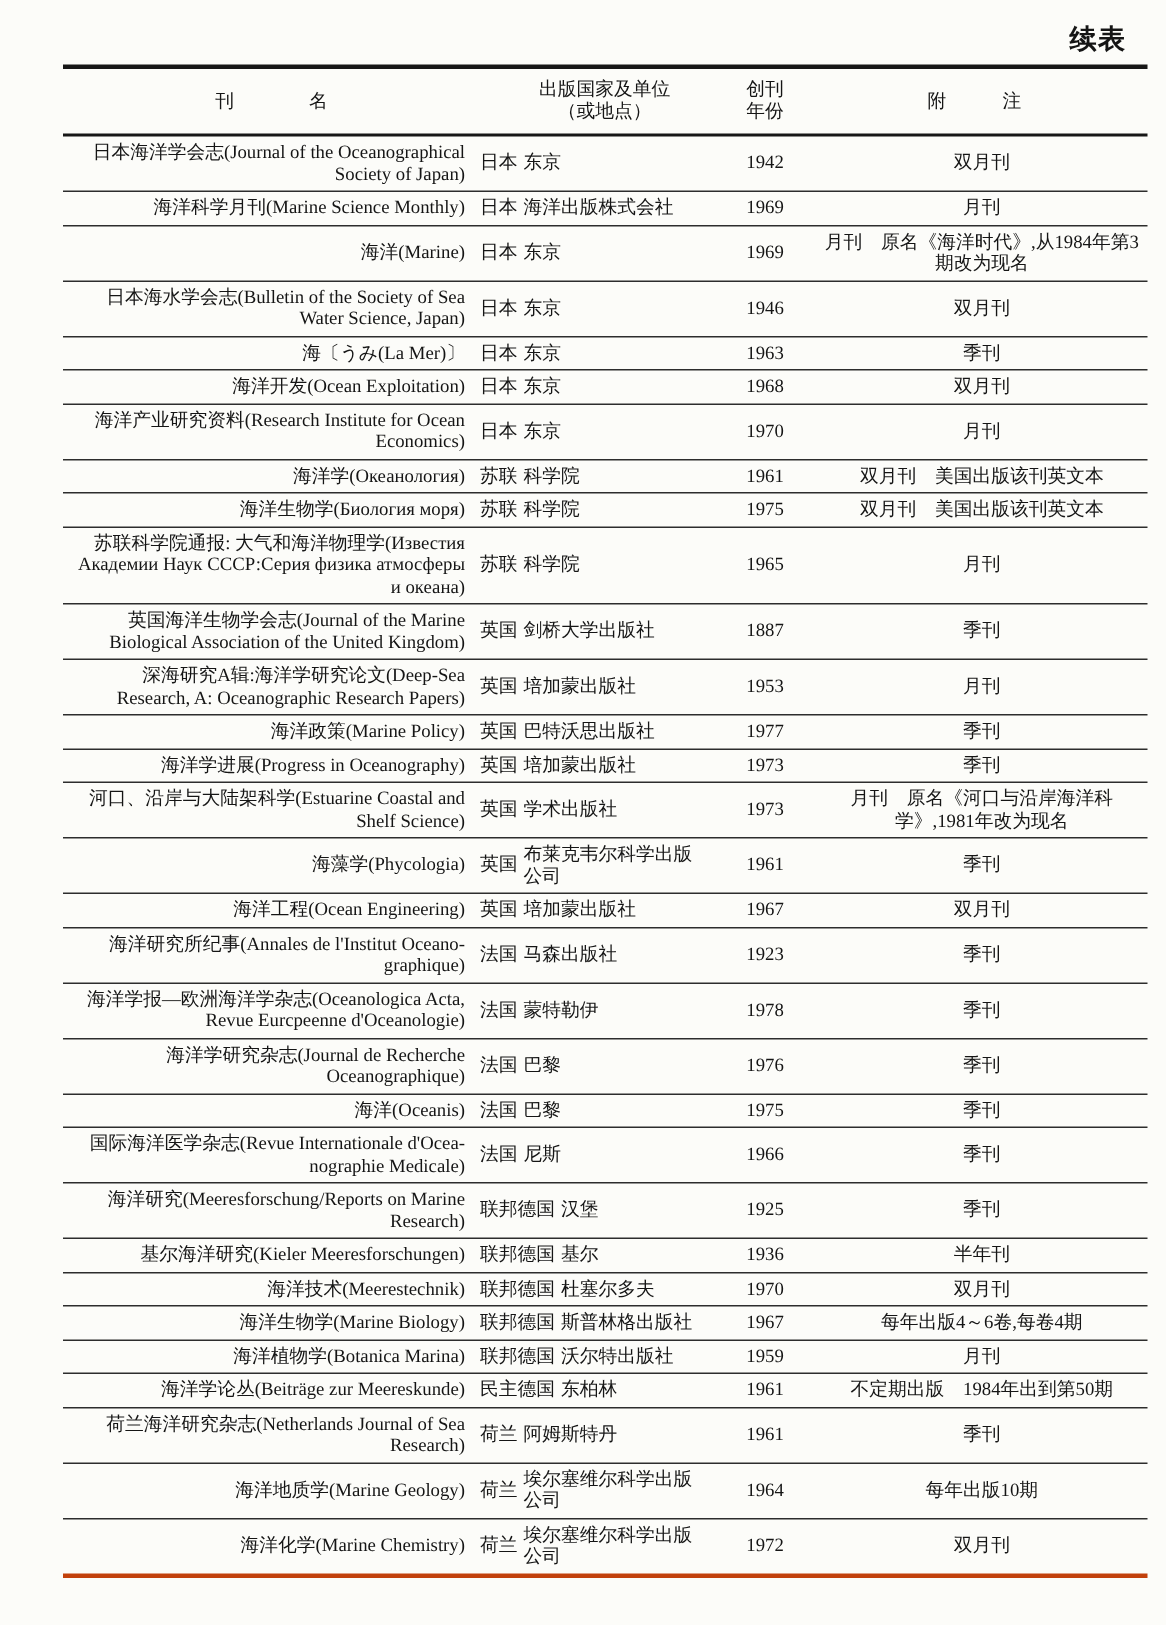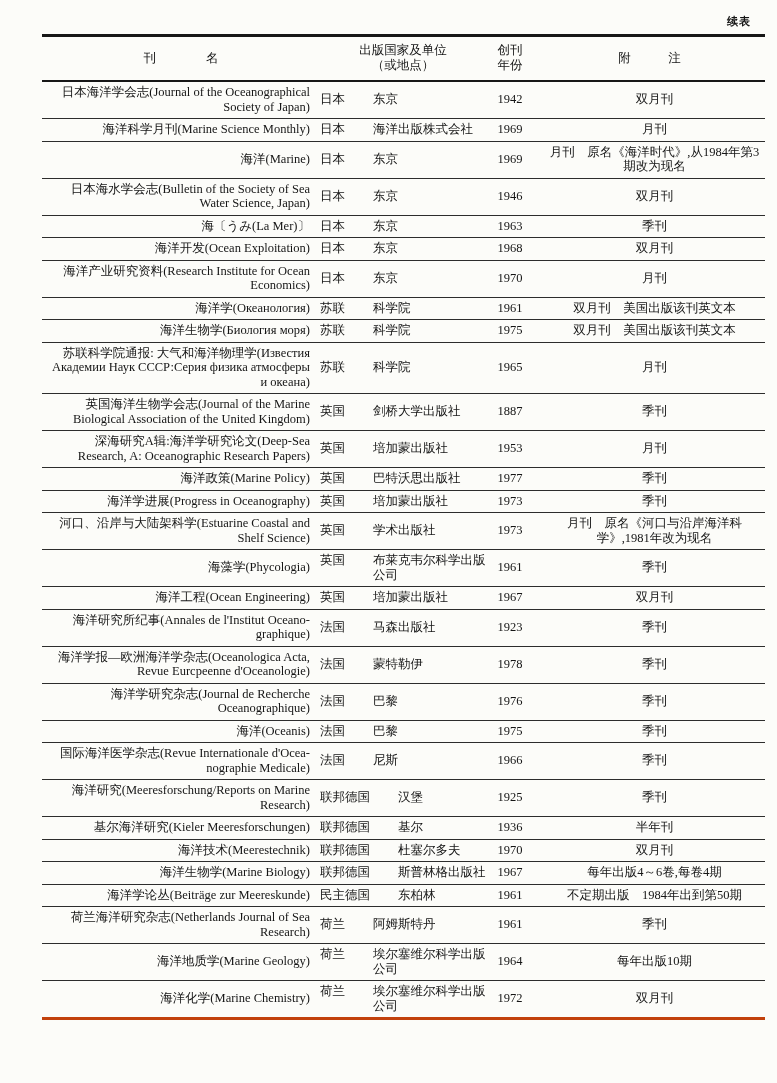--- a/index.html
+++ b/index.html
@@ -5,21 +5,21 @@
   html,body { margin:0; padding:0; }
   body {
     width:777px; height:1083px;
     background:#fcfcf9;
     color:#151515;
     font-family:"Liberation Serif","DejaVu Serif",serif;
     -webkit-font-smoothing:antialiased;
   }
   .page { box-sizing:border-box; width:777px; padding:14px 12px 0 42px; }
   .continued {
-    text-align:right; font-weight:bold; font-size:11px;
+    text-align:right; font-weight:bold; font-size:18px;
     padding-right:14px; margin-bottom:5px; letter-spacing:1px;
   }
   table.tbl {
     width:723px; border-collapse:collapse; table-layout:fixed;
     border-top:3px solid #171717; border-bottom:3px solid #c2410c;
     font-size:12.5px; line-height:14.5px;
   }
   thead th {
     font-weight:normal; text-align:center; vertical-align:middle;
     padding:6px 0 7px 0;
@@ -30,21 +30,21 @@
     border-bottom:1px solid #2d2d2d;
     padding:3px 0 4px 0;
     vertical-align:middle;
   }
   tbody tr:last-child td { border-bottom:none; }
   .c-name { width:278px; }
   .c-pub  { width:166px; }
   .c-year { width:48px;  }
   .c-note { width:231px; }
   td.c-name { text-align:right; padding-left:3px; padding-right:10px; }
-  td.c-pub .pubwrap { display:flex; gap:28px; align-items:flex-start; }
+  td.c-pub .pubwrap { display:flex; gap:4px; align-items:center; }
   td.c-pub .country { flex:0 0 auto; white-space:nowrap; }
   td.c-pub .place   { flex:0 1 auto; max-width:118px; }
   td.c-year { text-align:center; }
   td.c-note { text-align:center; padding-left:14px; padding-right:4px; }
 </style>
 </head>
 <body>
 
 <div class="page">
   <div class="continued">续表</div>
@@ -351,20 +351,31 @@
           <td class="c-pub">
             <div class="pubwrap">
               <span class="country">联邦德国</span>
               <span class="place">斯普林格出版社</span>
             </div>
           </td>
           <td class="c-year">1967</td>
           <td class="c-note">每年出版4～6卷,每卷4期</td>
         </tr>
         <tr>
+          <td class="c-name">海洋植物学(Botanica Marina)</td>
+          <td class="c-pub">
+            <div class="pubwrap">
+              <span class="country">联邦德国</span>
+              <span class="place">沃尔特出版社</span>
+            </div>
+          </td>
+          <td class="c-year">1959</td>
+          <td class="c-note">月刊</td>
+        </tr>
+        <tr>
           <td class="c-name">海洋学论丛(Beiträge zur Meereskunde)</td>
           <td class="c-pub">
             <div class="pubwrap">
               <span class="country">民主德国</span>
               <span class="place">东柏林</span>
             </div>
           </td>
           <td class="c-year">1961</td>
           <td class="c-note">不定期出版　1984年出到第50期</td>
         </tr>

